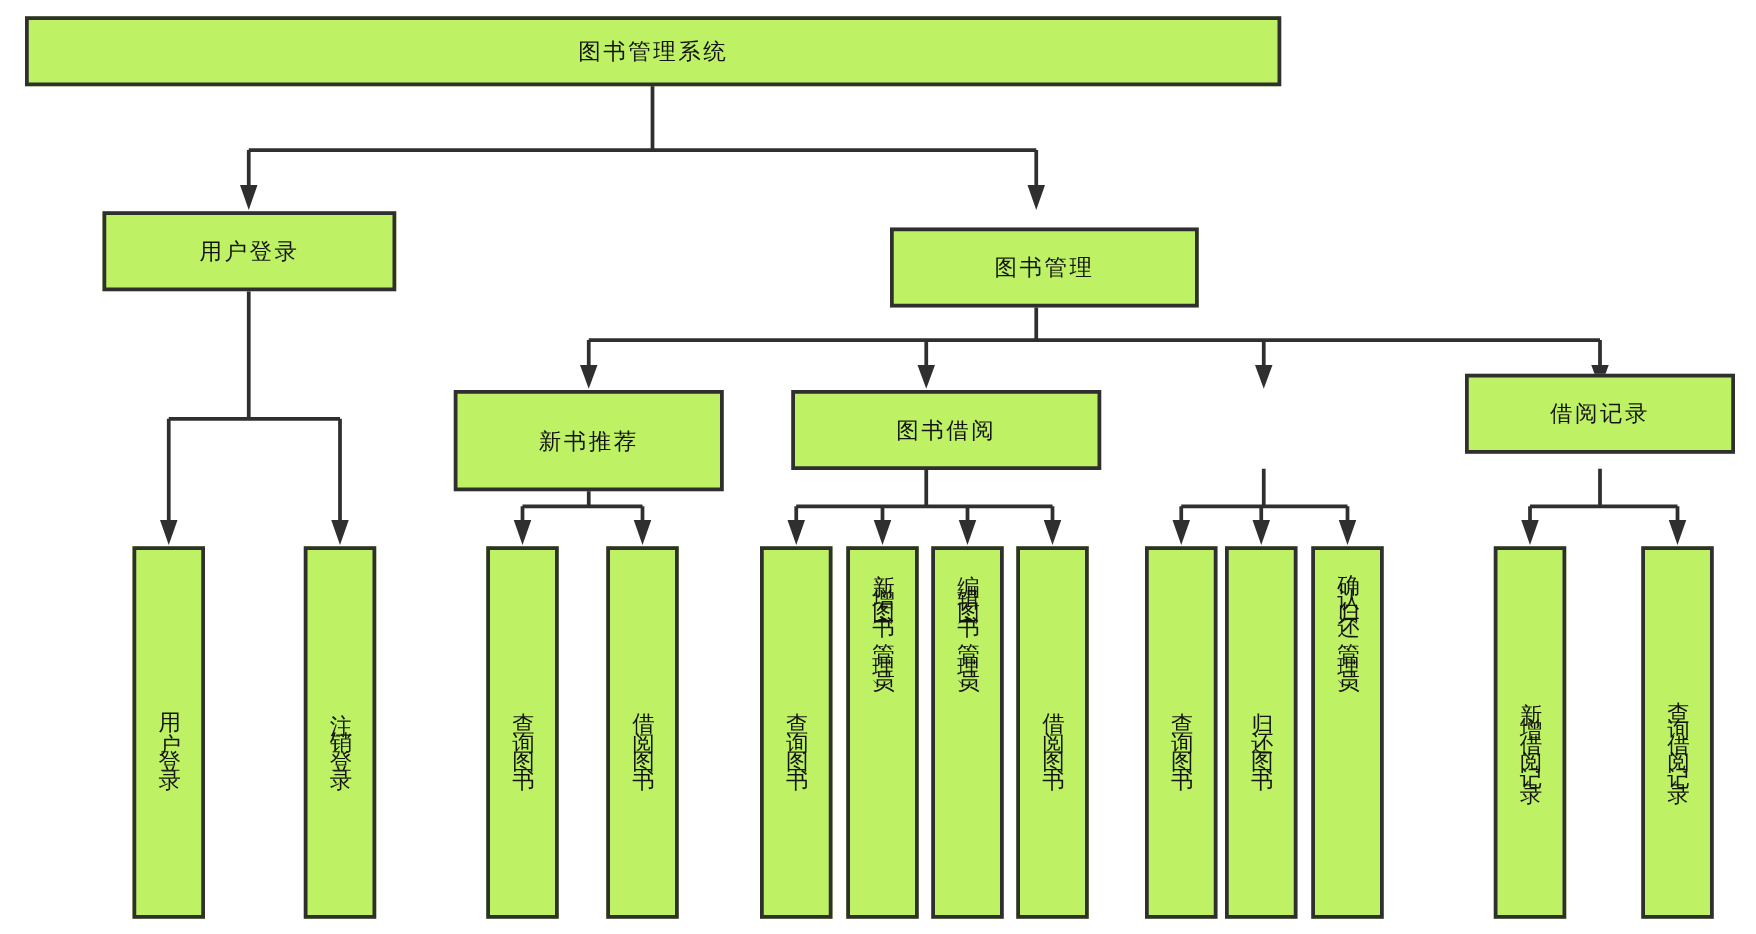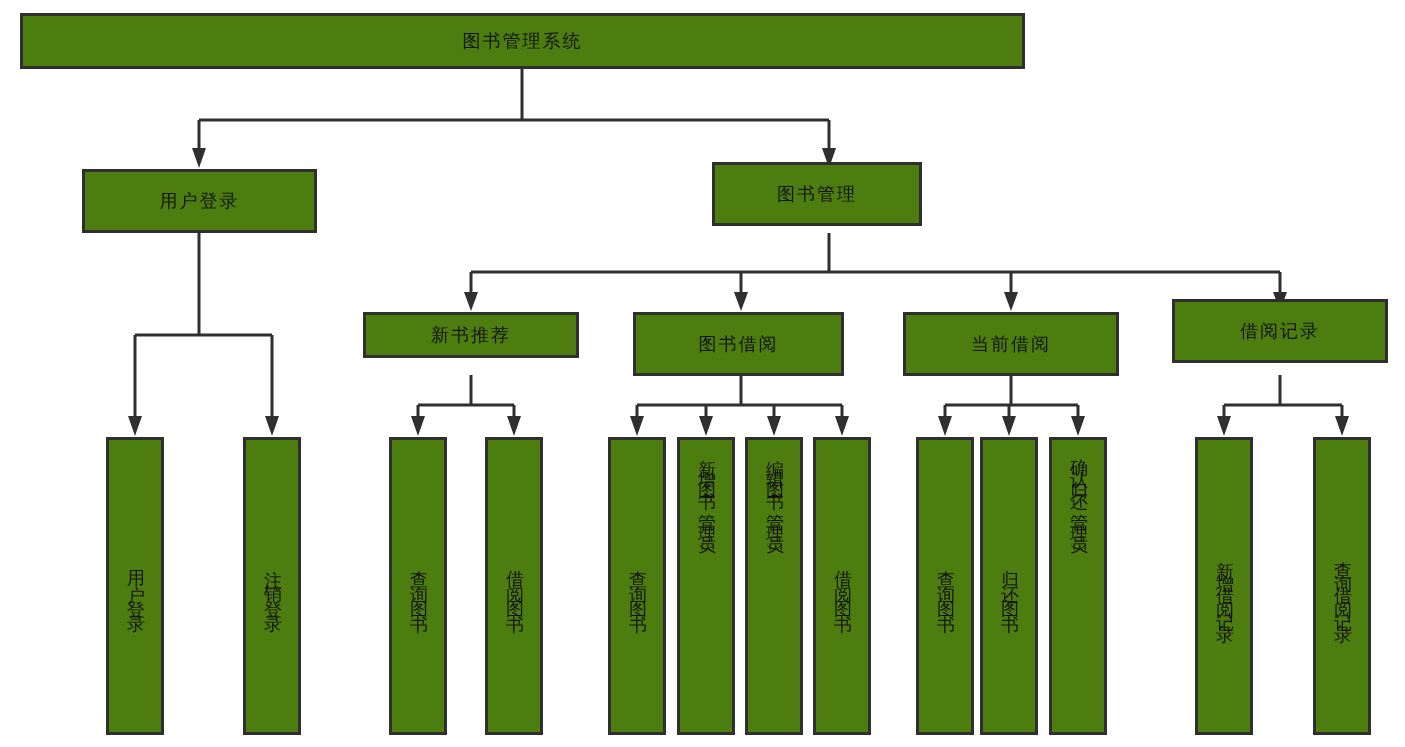--- a/index.html
+++ b/index.html
@@ -13,21 +13,21 @@
   }
   .wires {
     position: absolute;
     left: 0; top: 0;
     width: 1405px; height: 747px;
   }
   .node {
     position: absolute;
     box-sizing: border-box;
     border: 3px solid #2f2f2f;
-    background: #4d7c0f;
+    background: #bef264;
     display: flex;
     align-items: center;
     justify-content: center;
     color: #141414;
   }
   .node.h { font-size: 18px; letter-spacing: 2px; }
   .node.v span {
     writing-mode: vertical-rl;
     text-orientation: mixed;
     font-size: 18px;
@@ -35,23 +35,23 @@
     white-space: nowrap;
   }
   .v4 span { letter-spacing: 15px; }
   .v6 span { letter-spacing: 13px; }
   .v9 { align-items: flex-start; padding-top: 5px; }
   .v9 span { letter-spacing: 11px; }
 
   
   .pos-root { left: 20px;  top: 13px;  width: 1005px; height: 56px; }
   .pos-l2a  { left: 82px;  top: 169px; width: 235px;  height: 64px; }
-  .pos-l2b  { left: 712px; top: 162px; width: 210px;  height: 64px; text-align: center; }
-  .pos-l3a  { left: 363px;  top: 312px; width: 216px; height: 46px; }
-  .pos-l3b  { left: 633px;  top: 312px; width: 211px; height: 64px; }
+  .pos-l2b  { left: 712px; top: 182px; width: 247px;  height: 64px; text-align: center; }
+  .pos-l3a  { left: 363px;  top: 312px; width: 216px; height: 81px; }
+  .pos-l3b  { left: 633px;  top: 312px; width: 248px; height: 64px; }
   .pos-l3c  { left: 903px;  top: 312px; width: 216px; height: 64px; }
   .pos-l3d  { left: 1172px; top: 299px; width: 216px; height: 64px; }
   .leaf { top: 437px; width: 58px; height: 298px; }
   .pos-lf01 { left: 106px; }
   .pos-lf02 { left: 243px; }
   .pos-lf03 { left: 389px; }
   .pos-lf04 { left: 485px; }
   .pos-lf05 { left: 608px; }
   .pos-lf06 { left: 677px; }
   .pos-lf07 { left: 745px; }
@@ -153,23 +153,20 @@
   <div class="node h pos-l2b">
     <span>图书管理</span>
   </div>
 
   <div class="node h pos-l3a">
     <span>新书推荐</span>
   </div>
   <div class="node h pos-l3b">
     <span>图书借阅</span>
   </div>
-  <div class="node h pos-l3c">
-    <span>当前借阅</span>
-  </div>
   <div class="node h pos-l3d">
     <span>借阅记录</span>
   </div>
 
   <div class="node v v4 leaf pos-lf01">
     <span>用户登录</span>
   </div>
   <div class="node v v4 leaf pos-lf02">
     <span>注销登录</span>
   </div>

